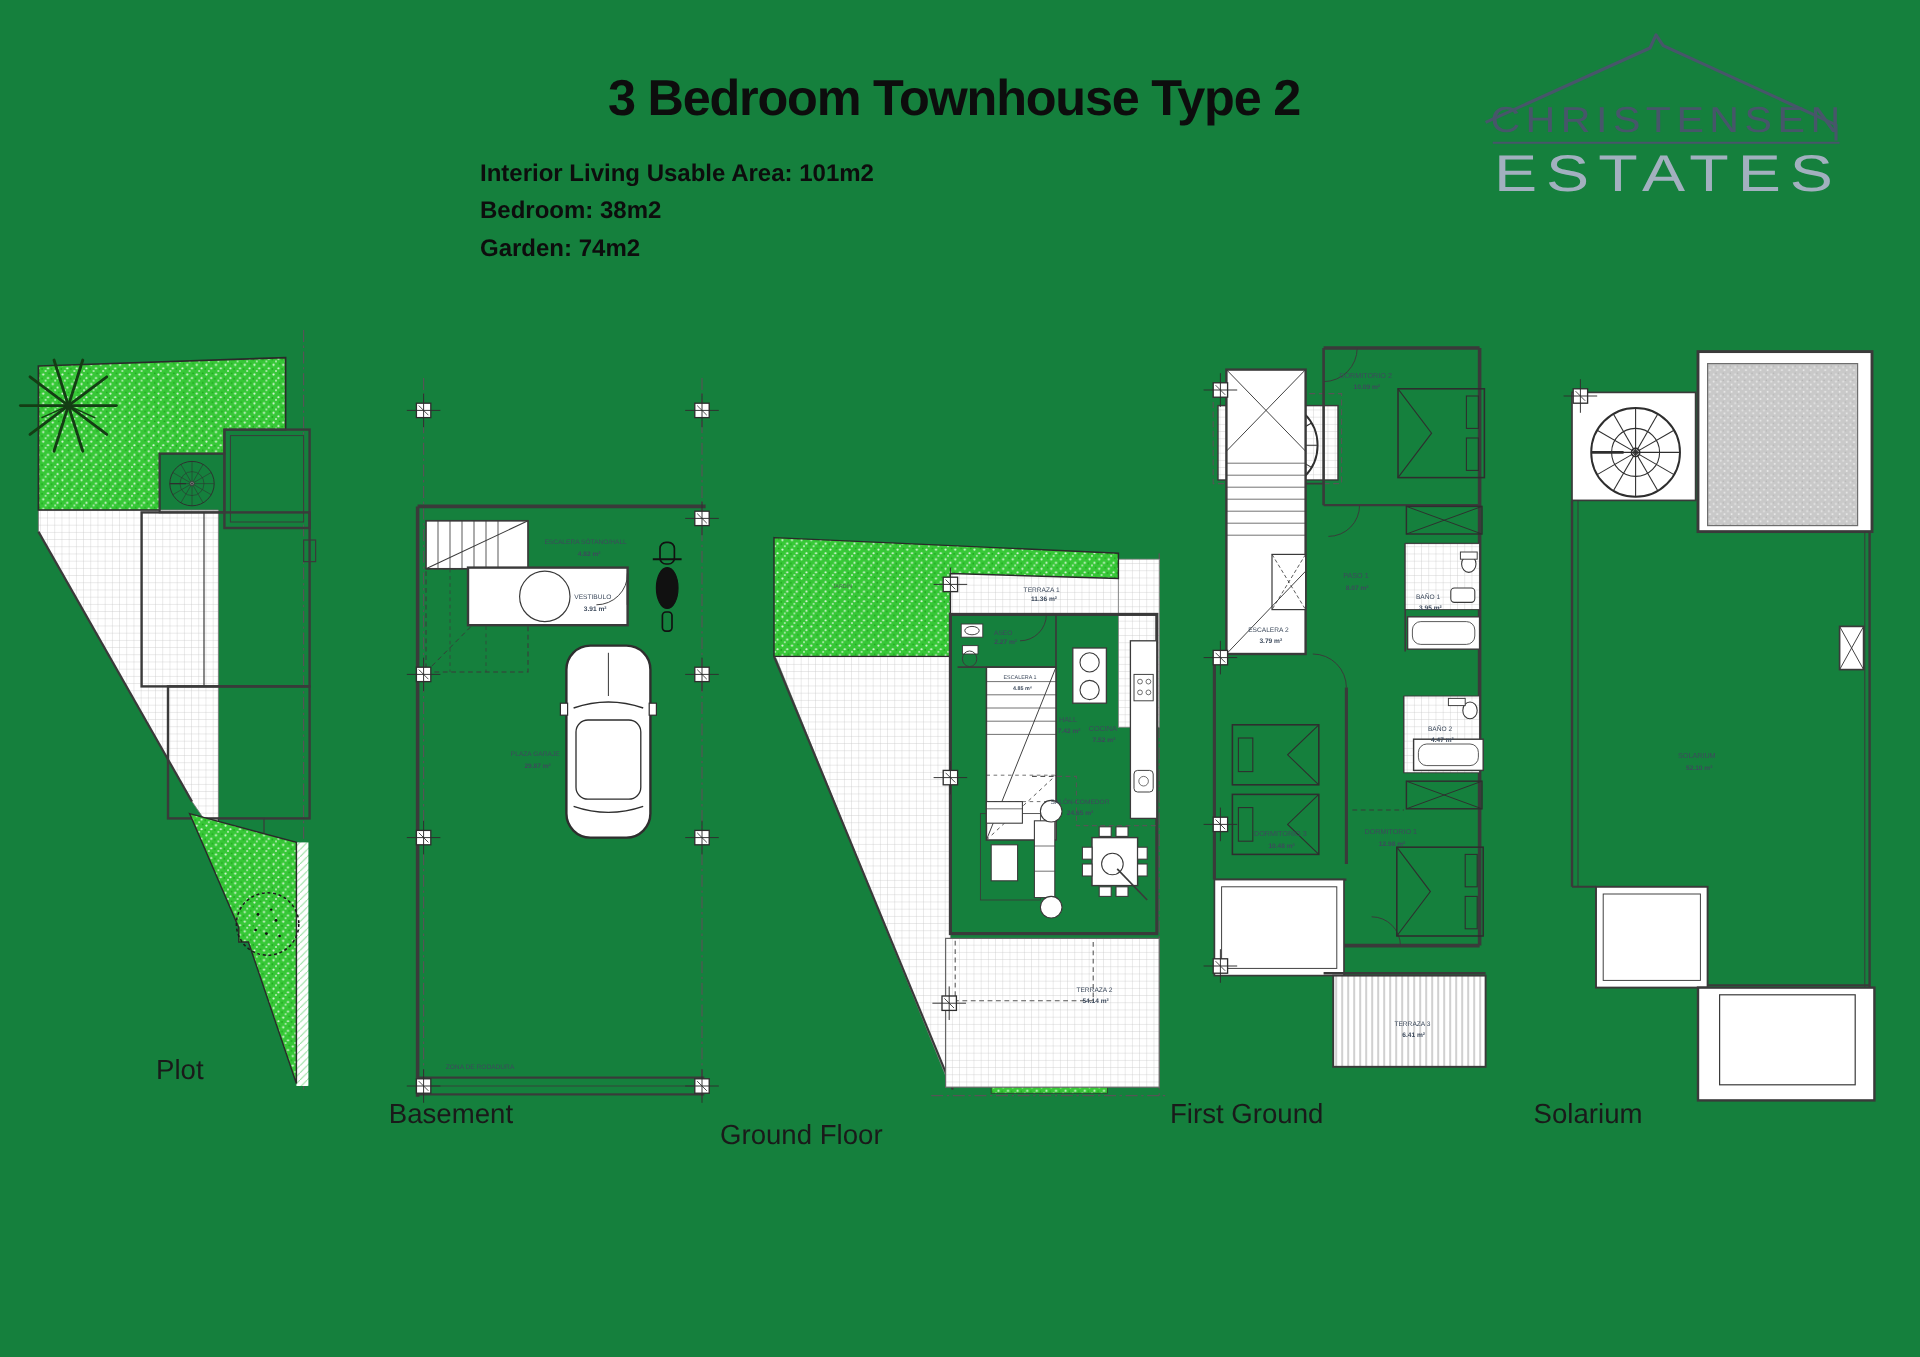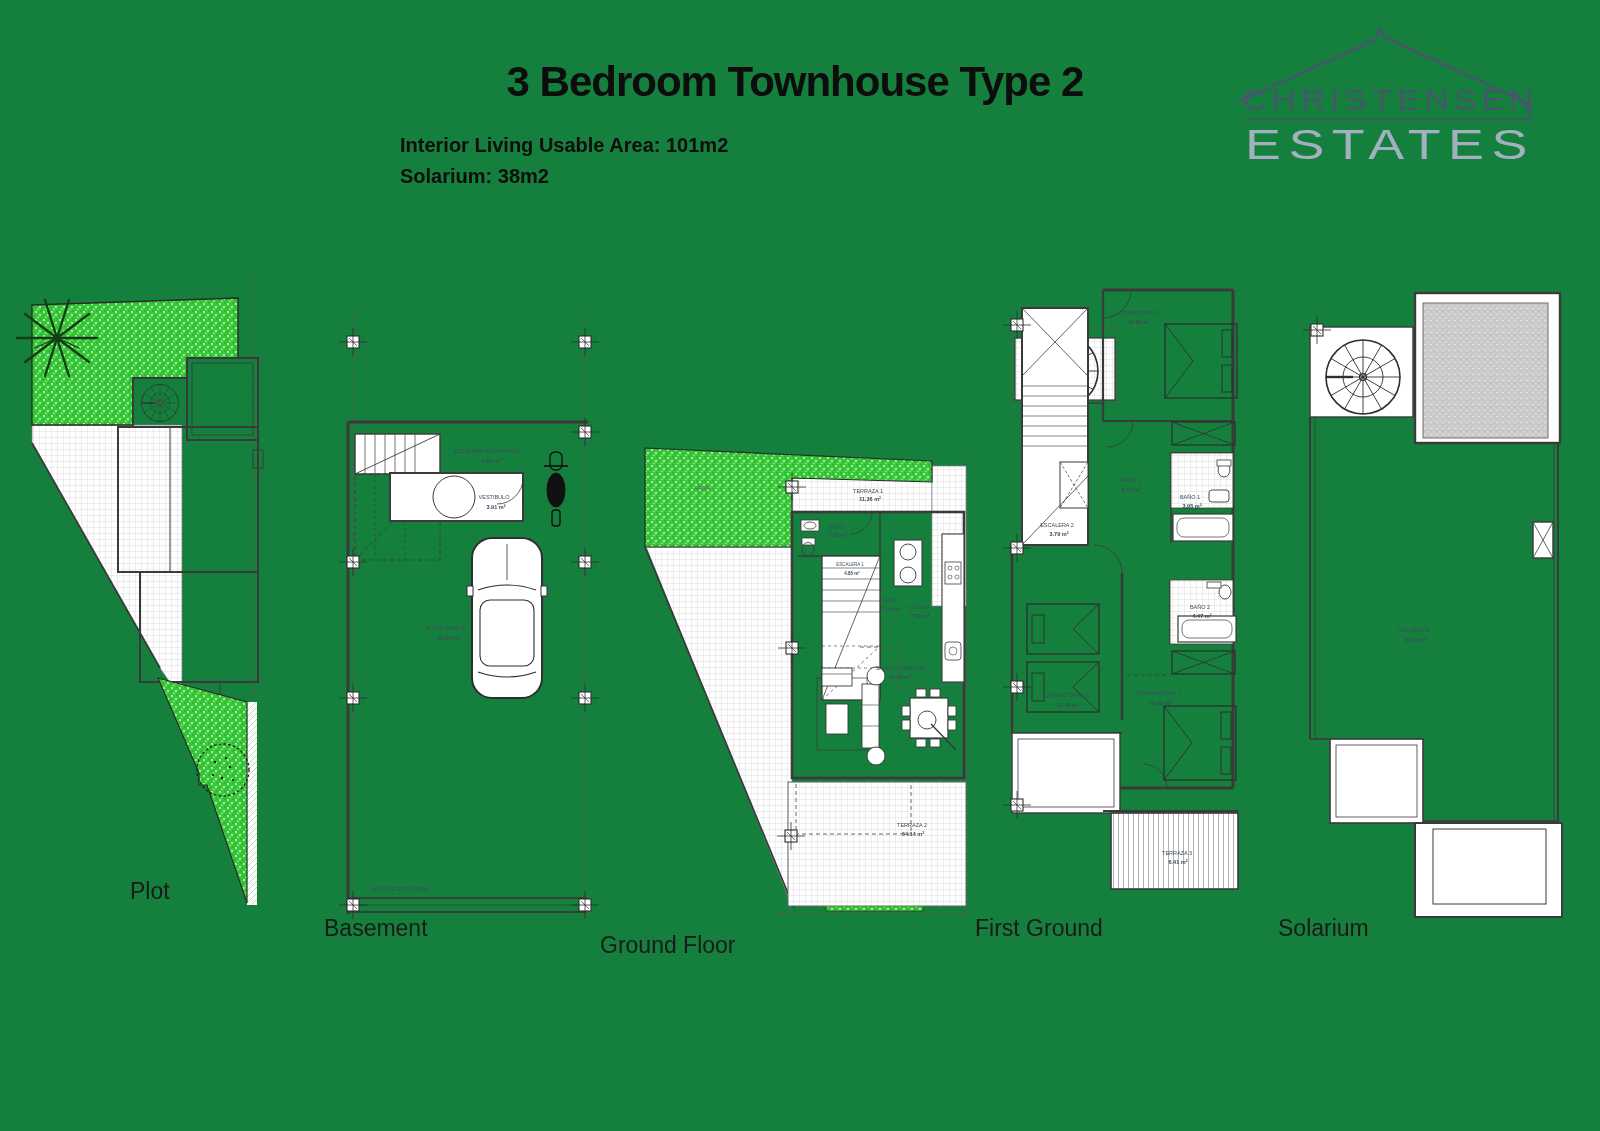--- a/index.html
+++ b/index.html
@@ -120,21 +120,22 @@
         <rect width="63" height="23" stroke-width="1.2"></rect>
         <line x2="63" y2="23" stroke-width="0.8"></line>
         <line x1="63" y2="23" x2="0" stroke-width="0.8"></line>
       </g>
     </defs>
   </svg>
 
   <div class="abs" id="title">3 Bedroom Townhouse Type 2</div>
   <div class="abs" id="stats">
     <div>Interior Living Usable Area: 101m2</div>
-    <div>Solarium: 38m2</div>
+    <div>Bedroom: 38m2</div>
+    <div>Garden: 74m2</div>
   </div>
 
   <svg class="abs" style="left:1230px;top:20px" width="330" height="145" viewBox="0 0 330 145">
     <polyline points="8,82 145,20 150,9 156,18 300,84 300,97" fill="none" stroke="#47566a" stroke-width="2.6" stroke-linejoin="round"></polyline>
     <text x="160" y="90" text-anchor="middle" font-size="30" letter-spacing="4" fill="#47566a" textLength="296" lengthAdjust="spacingAndGlyphs">CHRISTENSEN</text>
     <line x1="14" y1="99" x2="303" y2="99" stroke="#47566a" stroke-width="1.6"></line>
     <text x="160" y="139" text-anchor="middle" font-size="43" letter-spacing="6" fill="#a2b0bf" font-family="Liberation Serif, serif" textLength="290" lengthAdjust="spacingAndGlyphs">ESTATES</text>
   </svg>
 
   <svg class="abs" style="left:10px;top:270px" width="262" height="645" viewBox="0 0 262 645">

